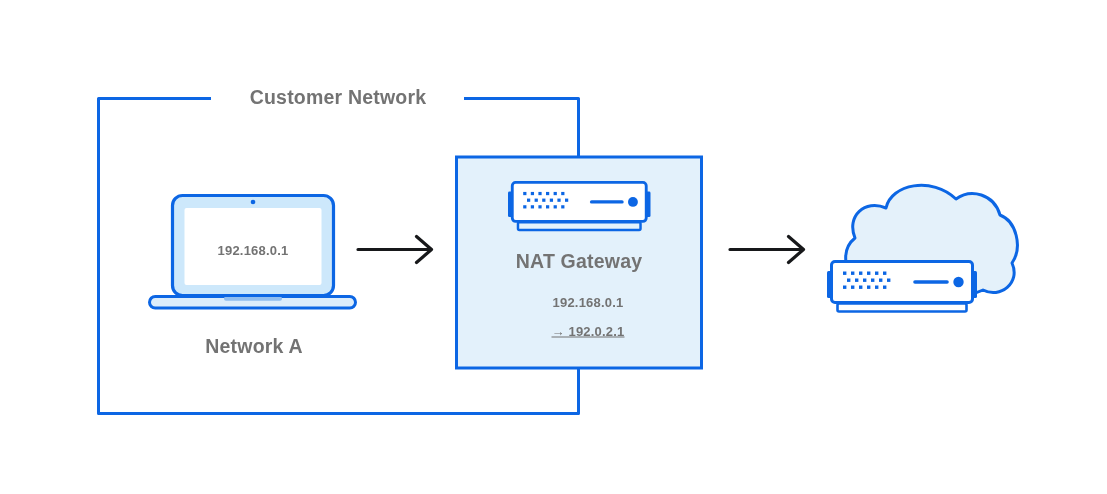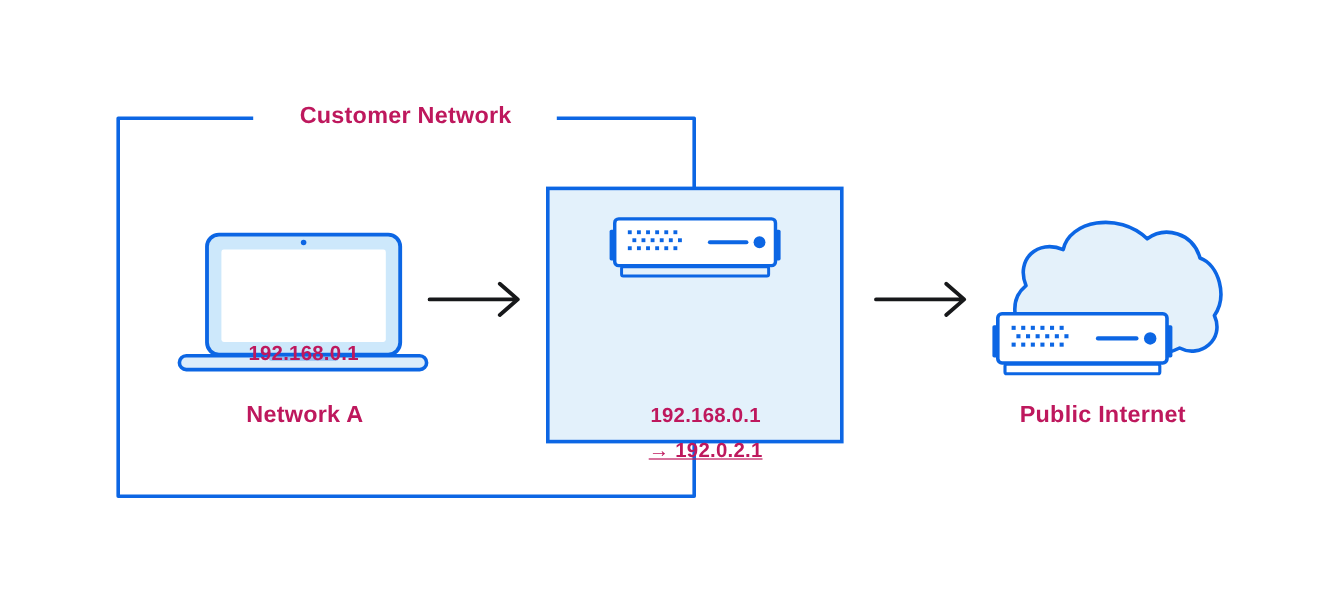--- a/index.html
+++ b/index.html
@@ -19,32 +19,31 @@
     position: absolute;
     left: 0;
     top: 0;
     width: 1107px;
     height: 494px;
   }
   .label {
     position: absolute;
     transform: translate(-50%, -50%);
     font-weight: bold;
-    color: #be185d;
+    color: #737373;
     white-space: nowrap;
     text-align: center;
   }
   .label-lg {
     font-size: 19.5px;
     letter-spacing: 0.2px;
   }
   .label-ip {
-    font-size: 17px;
+    font-size: 13px;
     letter-spacing: 0.2px;
-    margin-top: 45px;
   }
   .net-label {
     background: #ffffff;
     padding: 0 12px;
   }
   .router-nat {
     --base-fill: #e3f1fb;
   }
   .router-public {
     --base-fill: #ffffff;
@@ -125,20 +124,20 @@
 
     <use href="#router" class="router-public" transform="translate(827,260)"></use>
   </svg>
 
   <div class="label label-lg net-label" style="left:338px; top:97px;">Customer Network</div>
 
   <div class="label label-ip" style="left:253px; top:250px;">192.168.0.1</div>
 
   <div class="label label-lg" style="left:254px; top:346px;">Network A</div>
 
+  <div class="label label-lg" style="left:579px; top:261px;">NAT Gateway</div>
 
   <div class="label label-ip" style="left:588px; top:302px;">192.168.0.1</div>
 
   <div class="label label-ip" style="left:588px; top:331px;text-decoration:underline;">→ 192.0.2.1</div>
 
-  <div class="label label-lg" style="left:919px; top:346px;">Public Internet</div>
 
 </div>
 
 </body></html>

